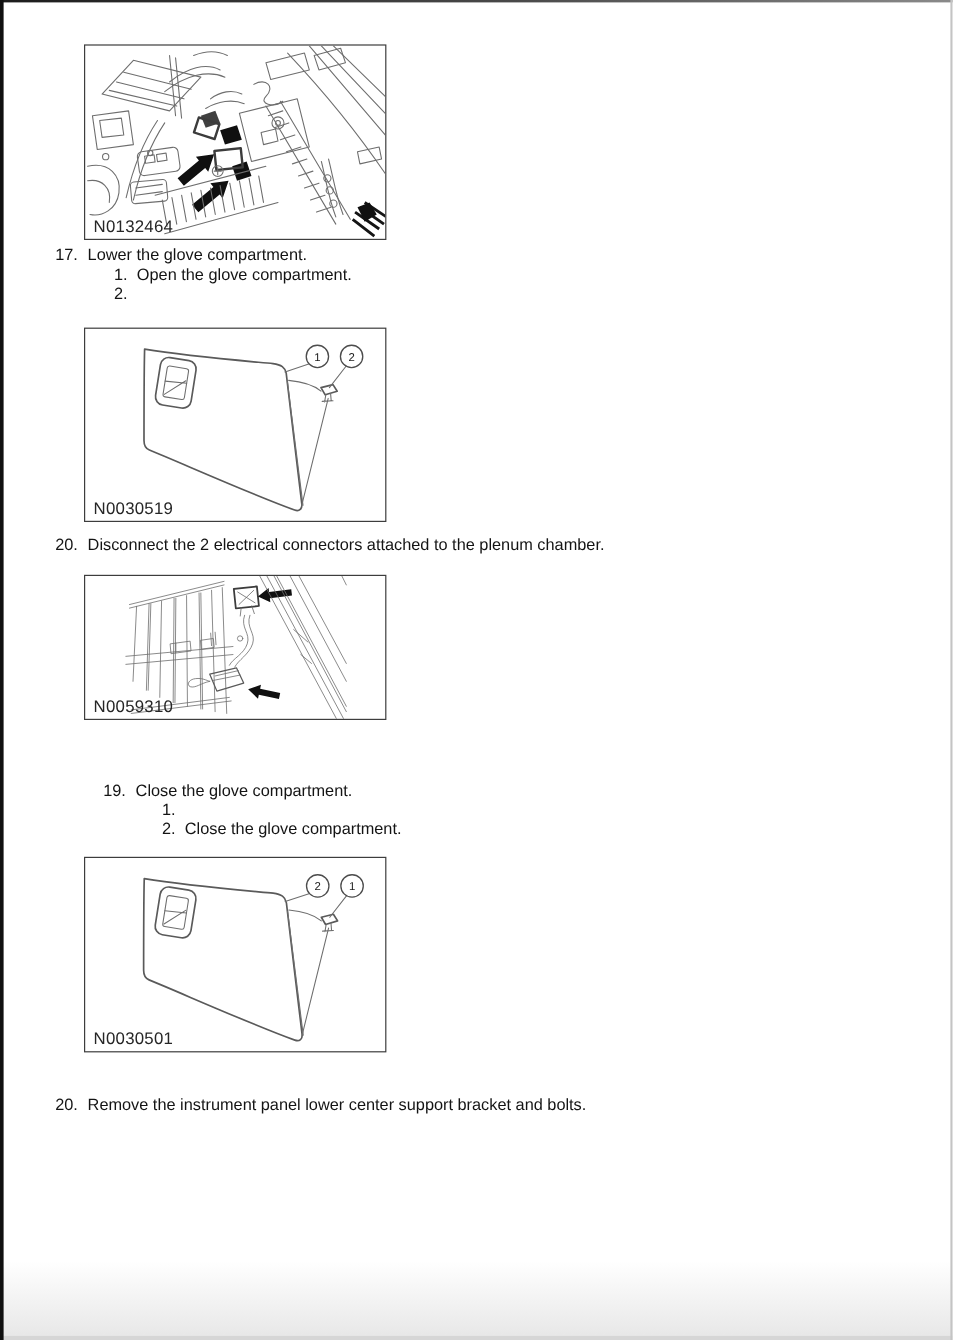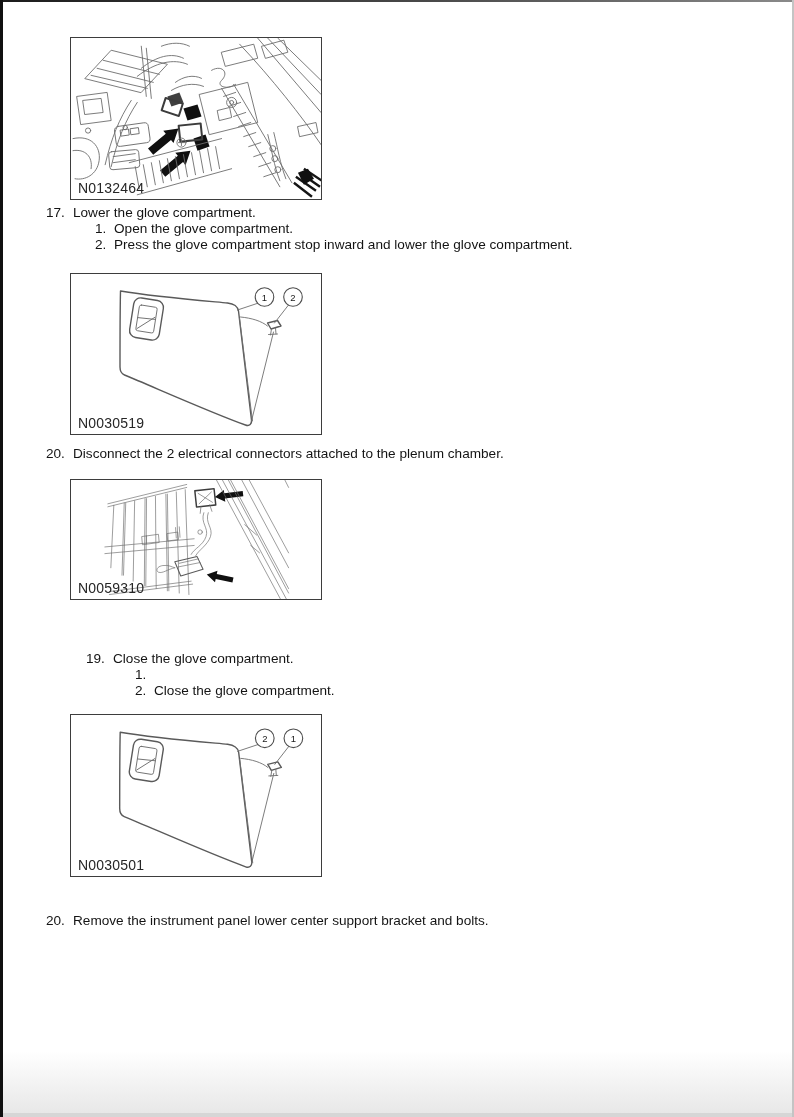--- a/index.html
+++ b/index.html
@@ -109,21 +109,20 @@
     <div class="line">
       <span class="num">17.</span>
       <span>Lower the glove compartment.</span>
     </div>
     <div class="line sub">
       <span class="num">1.</span>
       <span>Open the glove compartment.</span>
     </div>
     <div class="line sub">
       <span class="num">2.</span>
-      <span>Press the glove compartment stop inward and lower the glove compartment.</span>
     </div>
   </div>
 
   <div class="figure" id="fig2">
     <svg viewBox="0 0 249 160">
       <path class="la2" d="M49,17 C85,23 135,27 156,29 C163,30 166,32 167,37 C170,62 177,122 180,146 C180.5,150 178,152.5 174,151 C138,138 80,112 53,101 C50,99.8 48.5,97 48.5,93 C48.5,68 48.6,34 49,17 Z"></path>
       <path class="la" d="M168,44 L181,147"></path>
 
       <g transform="rotate(9 75 45)">
         <rect class="la2" x="60" y="25" width="30" height="40" rx="7"></rect>

